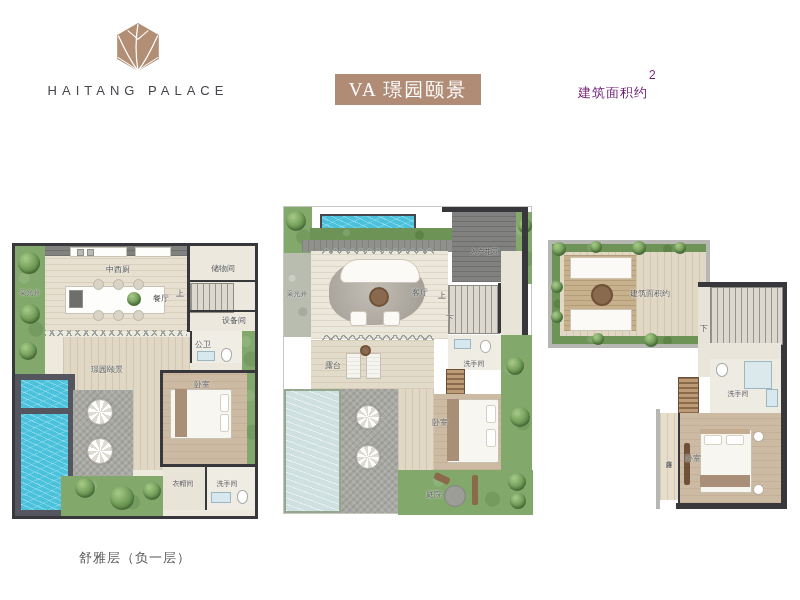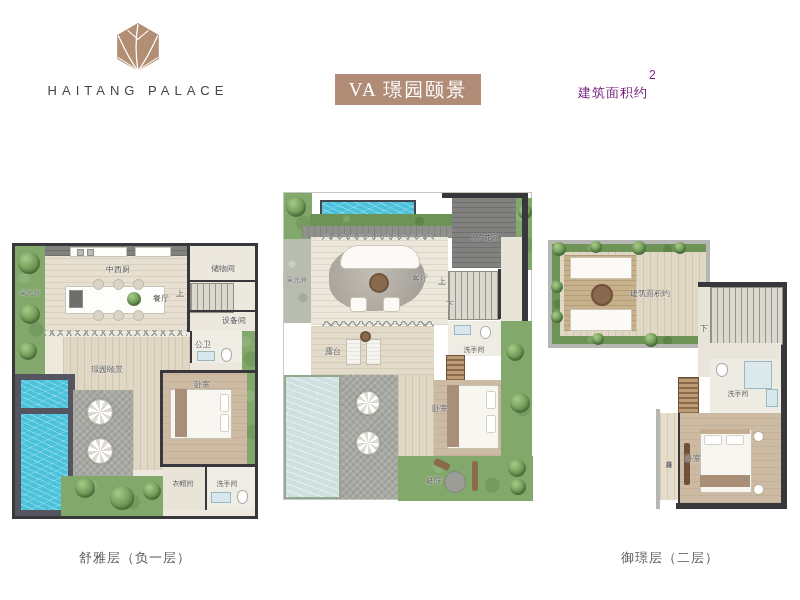--- a/index.html
+++ b/index.html
@@ -154,21 +154,21 @@
     <div class="floor" style="left:148px;top:221px;width:42px;height:43px;background:#e9e4d8"></div>
     <div class="lbl tiny" style="left:168px;top:237px">衣帽间</div>
     <div class="wall" style="left:190px;top:221px;width:2px;height:43px"></div>
     <div class="floor" style="left:192px;top:221px;width:48px;height:43px;background:#efece4"></div>
     <div class="lbl tiny" style="left:212px;top:237px">洗手间</div>
     <div class="sink" style="left:196px;top:246px;width:18px;height:9px"></div>
     <div class="toilet" style="left:222px;top:244px;width:9px;height:12px"></div>
     <div class="green" style="left:232px;top:127px;width:8px;height:91px"></div>
   </div>
 
-  <div class="plan" style="left:283px;top:192px;width:249px;height:308px;border:1px solid #c7c7c2">
+  <div class="plan" style="left:283px;top:206px;width:249px;height:308px;border:1px solid #c7c7c2">
     <div class="green" style="left:0;top:0;width:28px;height:46px"></div>
     <div class="tree" style="left:2px;top:4px;width:20px;height:20px"></div>
     <div class="water" style="left:36px;top:7px;width:92px;height:13px;border:2px solid #46464e"></div>
     <div class="green-dark" style="left:26px;top:21px;width:146px;height:12px"></div>
     <div class="path-gray" style="left:18px;top:33px;width:214px;height:12px"></div>
     <div class="wall" style="left:158px;top:0;width:84px;height:5px"></div>
     <div class="path-dark" style="left:168px;top:5px;width:64px;height:70px"></div>
     <div class="lbl tiny" style="left:200px;top:44px;color:#2e2e2c">入户花园</div>
     <div class="green" style="left:232px;top:5px;width:16px;height:72px"></div>
     <div class="tree" style="left:234px;top:12px;width:14px;height:14px"></div>
@@ -276,15 +276,14 @@
     <div class="pillow" style="left:178px;top:198px;width:16px;height:8px"></div>
     <div class="throw" style="left:152px;top:238px;width:50px;height:12px"></div>
     <div class="nightstand" style="left:205px;top:194px;width:9px;height:9px"></div>
     <div class="nightstand" style="left:205px;top:247px;width:9px;height:9px"></div>
     <div class="bench" style="left:136px;top:206px;width:6px;height:42px;background:#6e5138"></div>
     <div class="lbl" style="left:145px;top:222px">卧室</div>
     <div class="wall" style="left:128px;top:266px;width:111px;height:6px"></div>
   </div>
 
   <div class="caption" style="left:12px;width:246px">舒雅层（负一层）</div>
-  <div class="caption" style="left:548px;width:244px">御璟层（二层）</div>
 
 </div>
 
 </body></html>

